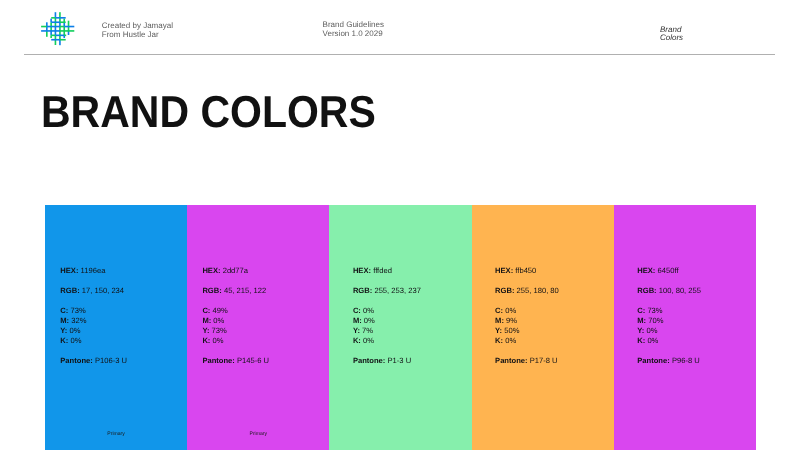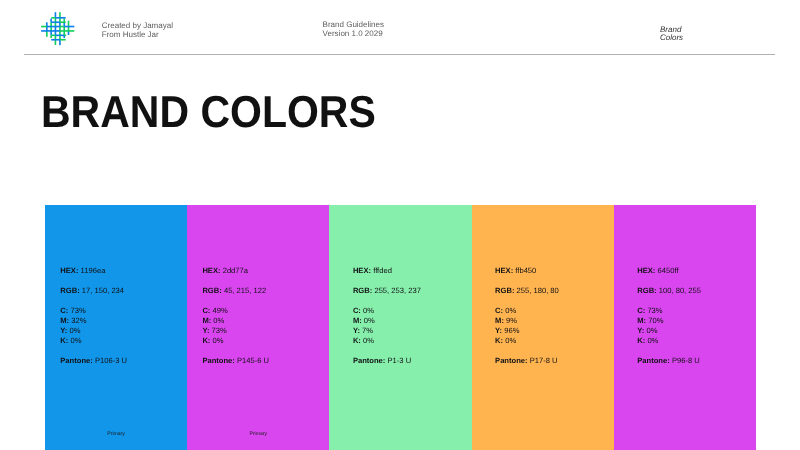--- a/index.html
+++ b/index.html
@@ -145,21 +145,21 @@
         </div>
       </div>
       <div class="sw" style="background: rgb(255, 180, 80);">
         <div class="info" style="left:23.5px">
           <div class="row"><b>HEX:</b> <span>ffb450</span></div>
           <div class="gap"></div>
           <div class="row"><b>RGB:</b> <span>255, 180, 80</span></div>
           <div class="gap"></div>
           <div class="row"><b>C:</b> <span>0%</span></div>
           <div class="row"><b>M:</b> <span>9%</span></div>
-          <div class="row"><b>Y:</b> <span>96%</span></div>
+          <div class="row"><b>Y:</b> <span>50%</span></div>
           <div class="row"><b>K:</b> <span>0%</span></div>
           <div class="gap"></div>
           <div class="row"><b>Pantone:</b> <span>P17-8 U</span></div>
         </div>
       </div>
       <div class="sw" style="background: #d946ef;">
         <div class="info" style="left:23.5px">
           <div class="row"><b>HEX:</b> <span>6450ff</span></div>
           <div class="gap"></div>
           <div class="row"><b>RGB:</b> <span>100, 80, 255</span></div>

